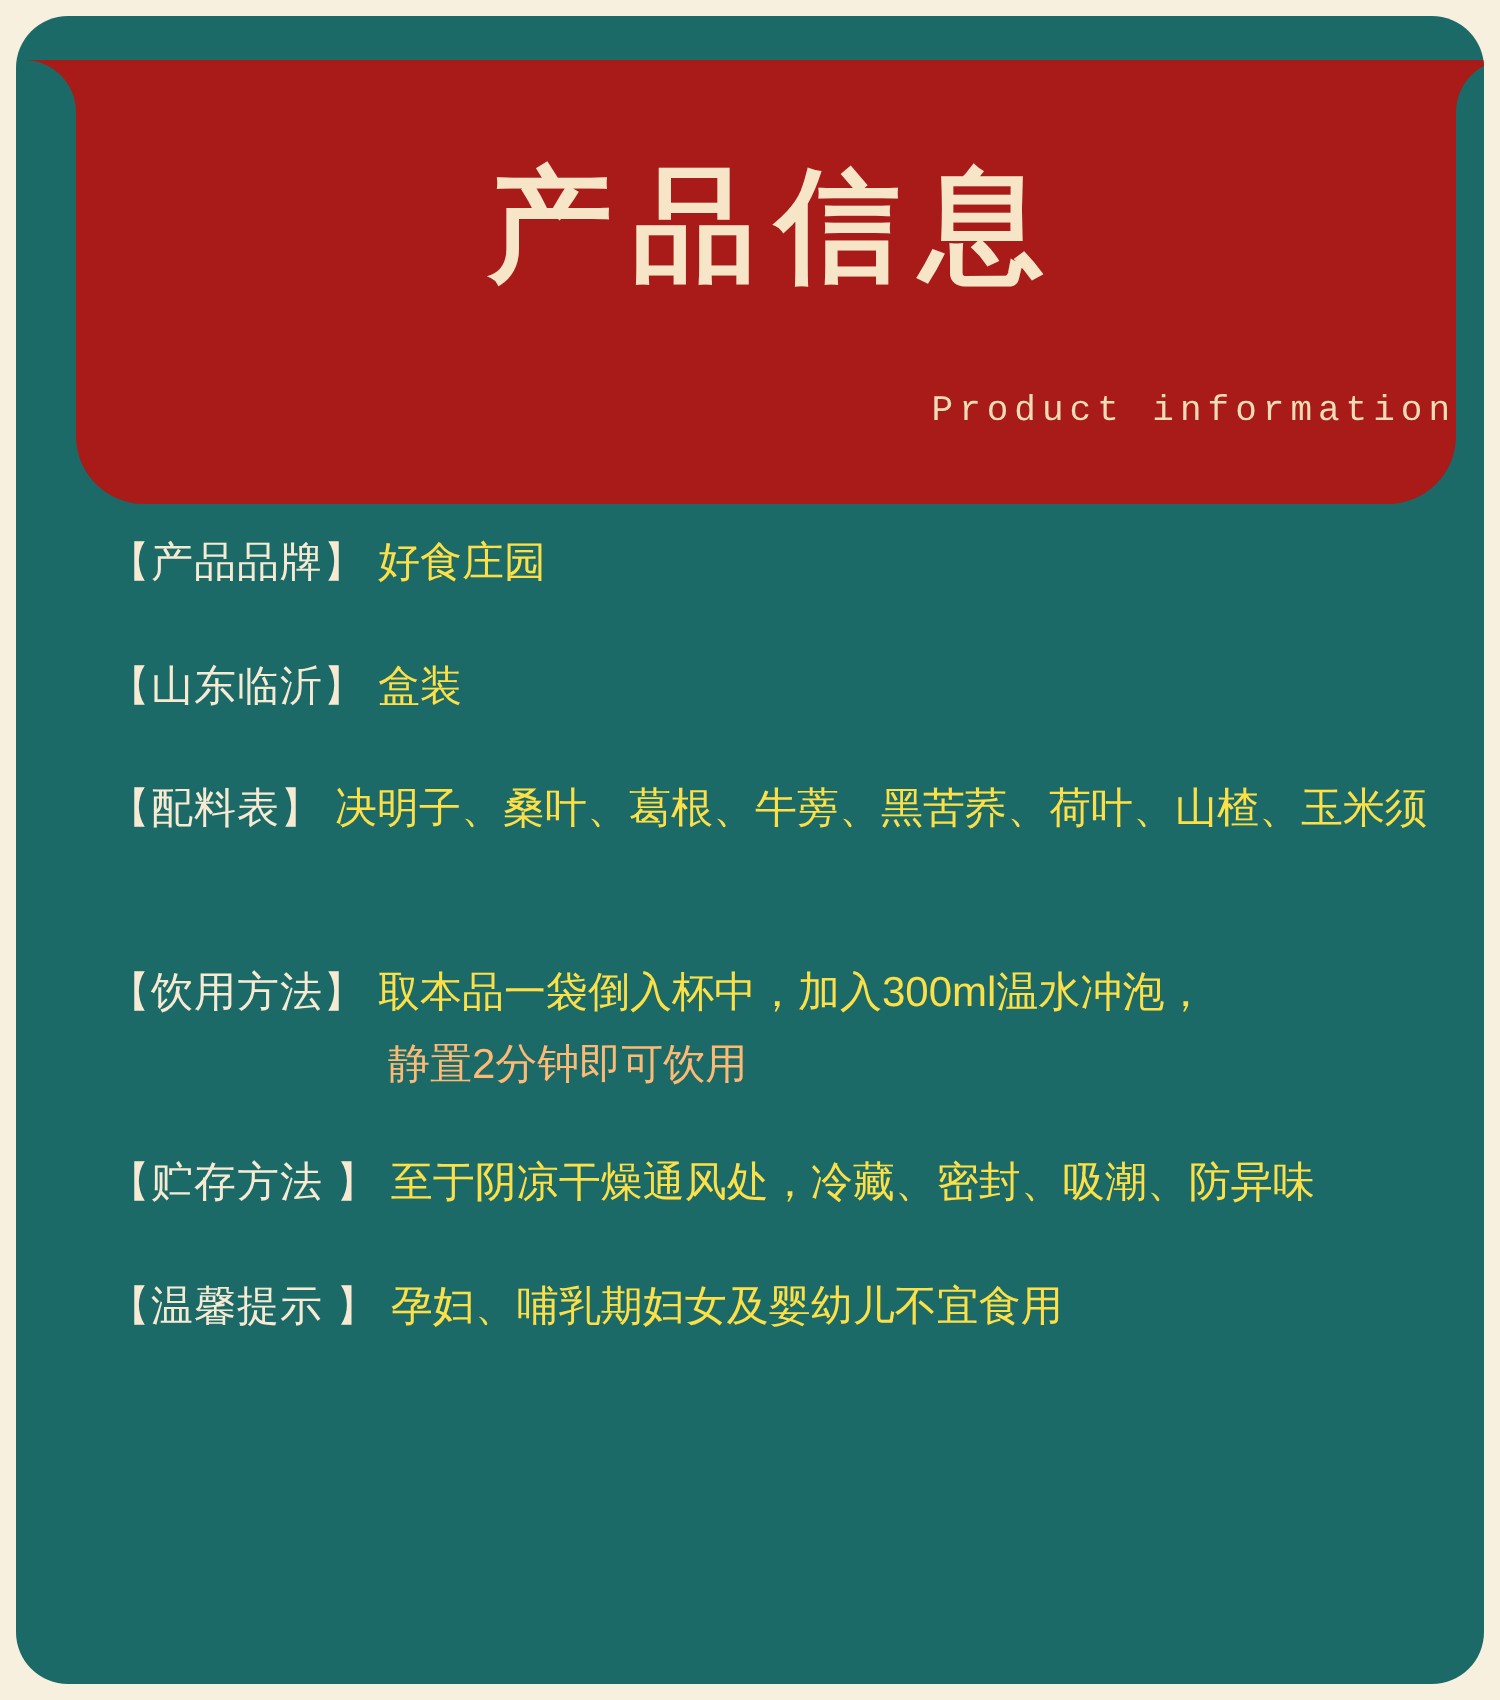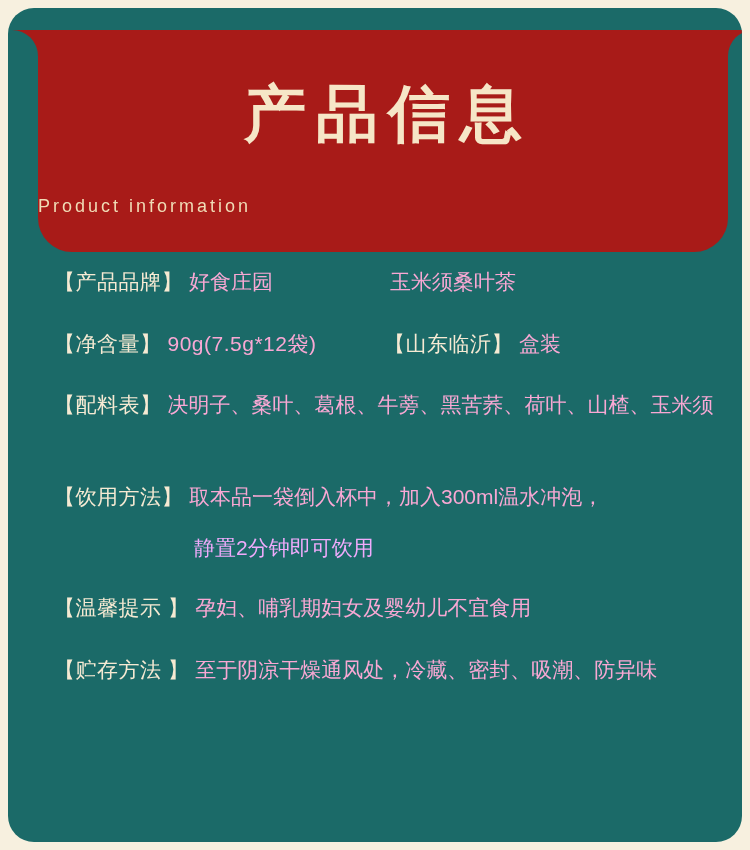--- a/index.html
+++ b/index.html
@@ -92,66 +92,68 @@
     font-weight: bold;
     letter-spacing: 10px;
     line-height: 1.1;
     text-indent: 10px;
   }
   .banner-sub {
     position: absolute;
     left: 0;
     right: 0;
     top: 166px;
-    text-align: left;
+    text-align: right;
     color: #f0dcb6;
     font-size: 18px;
     letter-spacing: 3px;
+    font-family: Liberation Mono, monospace;
   }
 
   
   .content {
     position: absolute;
     left: 0;
     right: 0;
     top: 258px;
     padding: 0 46px;
     box-sizing: border-box;
   }
 
   .row {
     display: flex;
     align-items: flex-start;
     color: #f6ead3;
     font-size: 21px;
     line-height: 1.5;
     margin-bottom: 30px;
     white-space: nowrap;
-  }
-  .row.tight { margin-bottom: 22px; }
+    flex-direction: column;
+  }
+  .row.tight { margin-bottom: 6px; }
 
   .field {
     display: flex;
     align-items: baseline;
   }
   .field.col1 { width: 330px; flex: none; }
 
   .label {
     color: #f6ead3;
     font-size: 21px;
     letter-spacing: 0.5px;
   }
   .value {
-    color: #f9a8d4;
+    color: #fde047;
     font-size: 21px;
     margin-left: 6px;
   }
   .value.latin { letter-spacing: 0.5px; }
   .cont-line {
-    color: #f0abfc;
+    color: #fdba74;
     font-size: 21px;
     margin-bottom: 30px;
     padding-left: 140px;
   }
 </style>
 </head>
 <body>
 
 <div class="page">
   <div class="panel">
@@ -164,29 +166,24 @@
     </div>
 
     <div class="content">
 
       <div class="row">
         <span class="field col1">
           <span class="label">【产品品牌】</span>
           <span class="value">好食庄园</span>
         </span>
         <span class="field">
-          <span class="value">玉米须桑叶茶</span>
-        </span>
-      </div>
-
-      <div class="row">
-        <span class="field col1">
-          <span class="label">【净含量】</span>
-          <span class="value latin">90g(7.5g*12袋)</span>
-        </span>
+        </span>
+      </div>
+
+      <div class="row">
         <span class="field">
           <span class="label">【山东临沂】</span>
           <span class="value">盒装</span>
         </span>
       </div>
 
       <div class="row">
         <span class="field">
           <span class="label">【配料表】</span>
           <span class="value">决明子、桑叶、葛根、牛蒡、黑苦荞、荷叶、山楂、玉米须</span>
@@ -201,27 +198,27 @@
       <div class="row tight">
         <span class="field">
           <span class="label">【饮用方法】</span>
           <span class="value">取本品一袋倒入杯中，加入300ml温水冲泡，</span>
         </span>
       </div>
       <div class="cont-line">静置2分钟即可饮用</div>
 
       <div class="row">
         <span class="field">
+          <span class="label">【贮存方法 】</span>
+          <span class="value">至于阴凉干燥通风处，冷藏、密封、吸潮、防异味</span>
+        </span>
+      </div>
+
+      <div class="row">
+        <span class="field">
           <span class="label">【温馨提示 】</span>
           <span class="value">孕妇、哺乳期妇女及婴幼儿不宜食用</span>
-        </span>
-      </div>
-
-      <div class="row">
-        <span class="field">
-          <span class="label">【贮存方法 】</span>
-          <span class="value">至于阴凉干燥通风处，冷藏、密封、吸潮、防异味</span>
         </span>
       </div>
 
     </div>
   </div>
 </div>
 
 </body></html>

